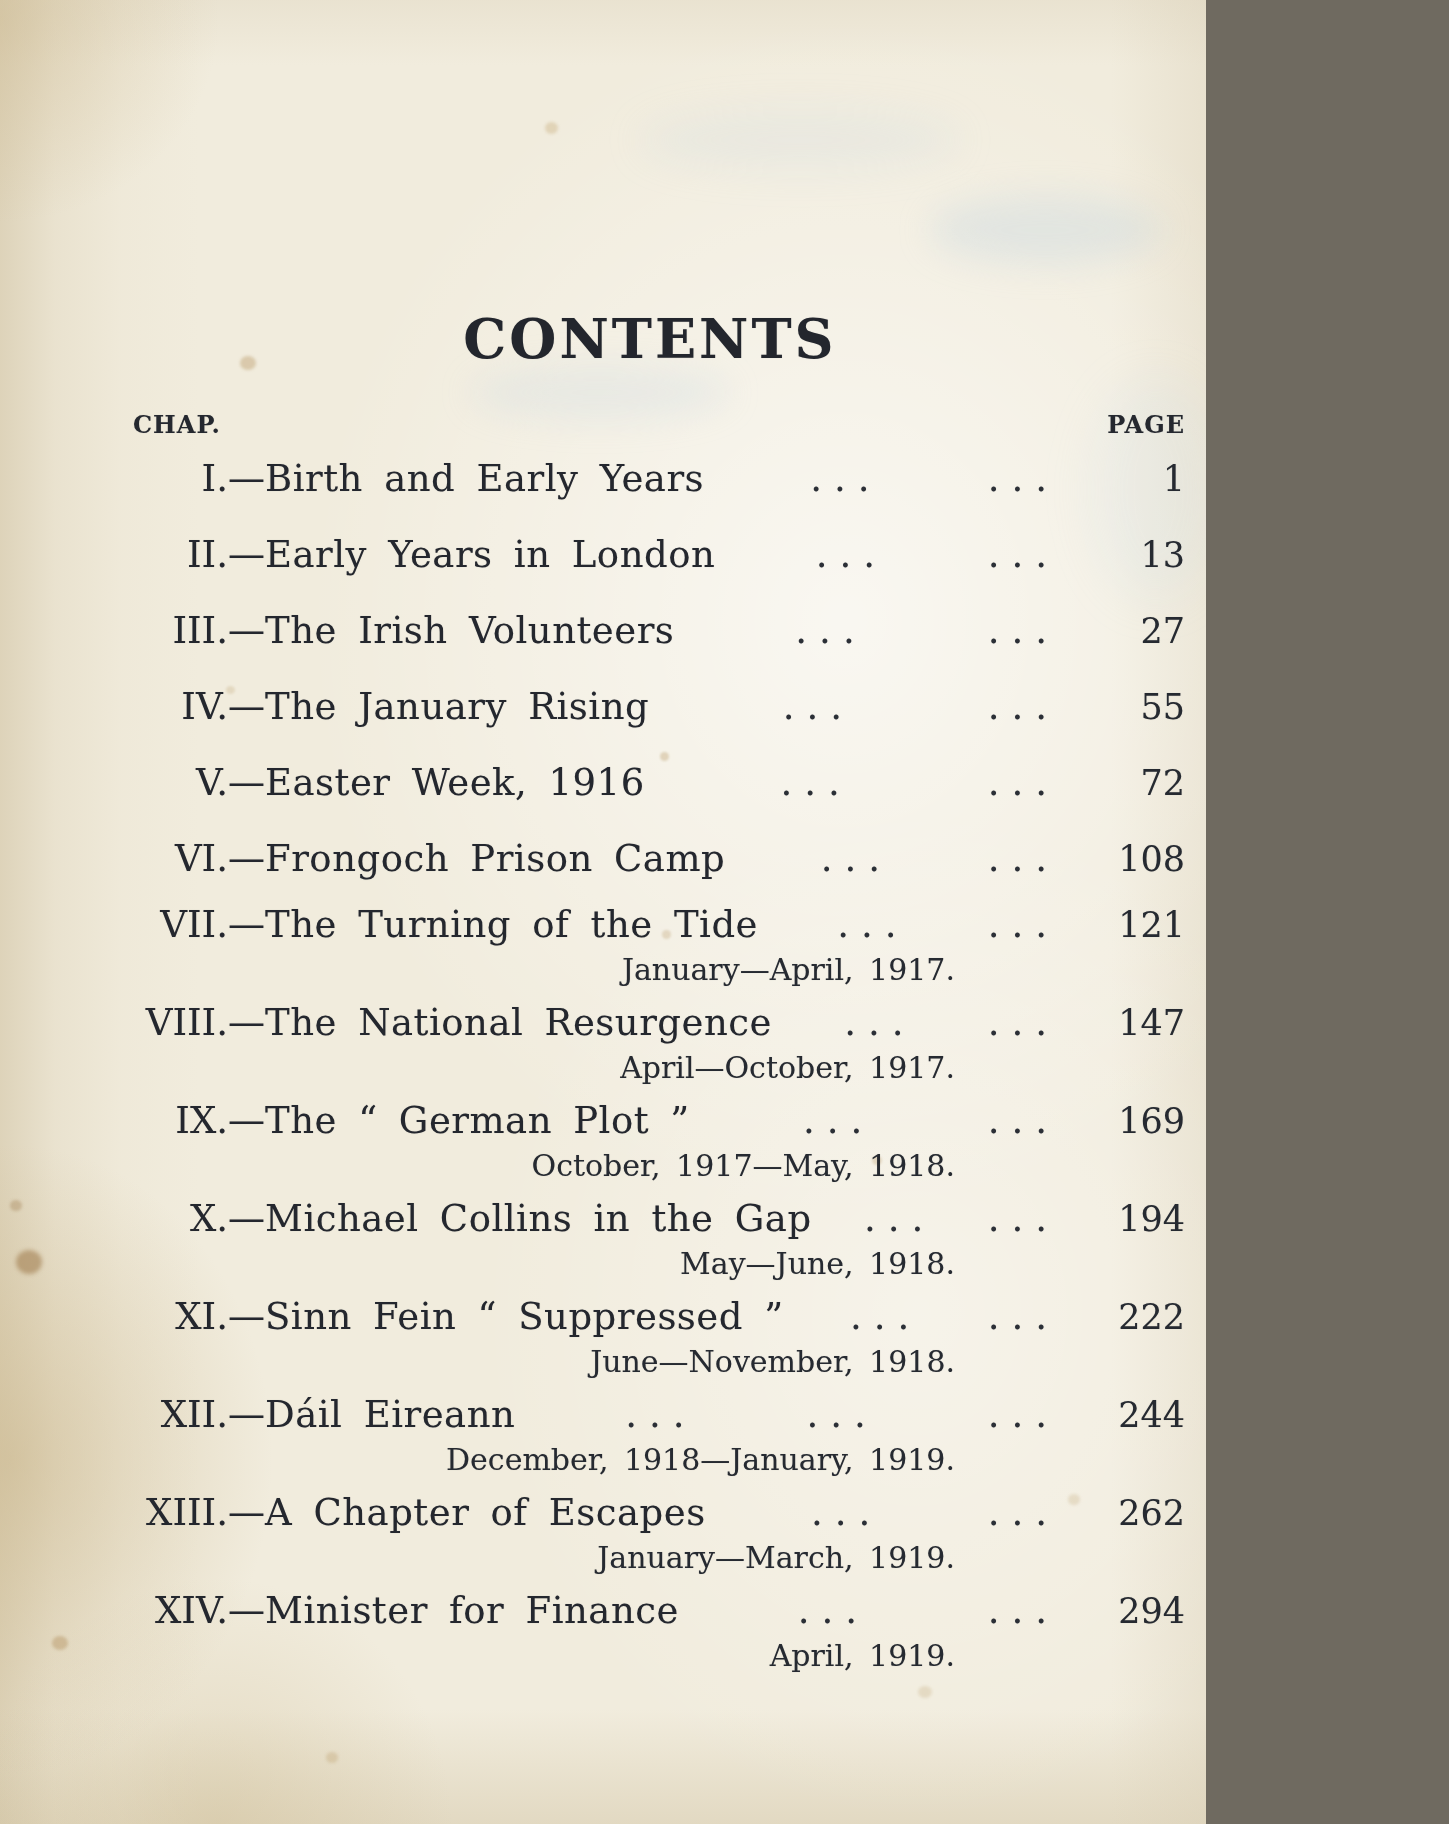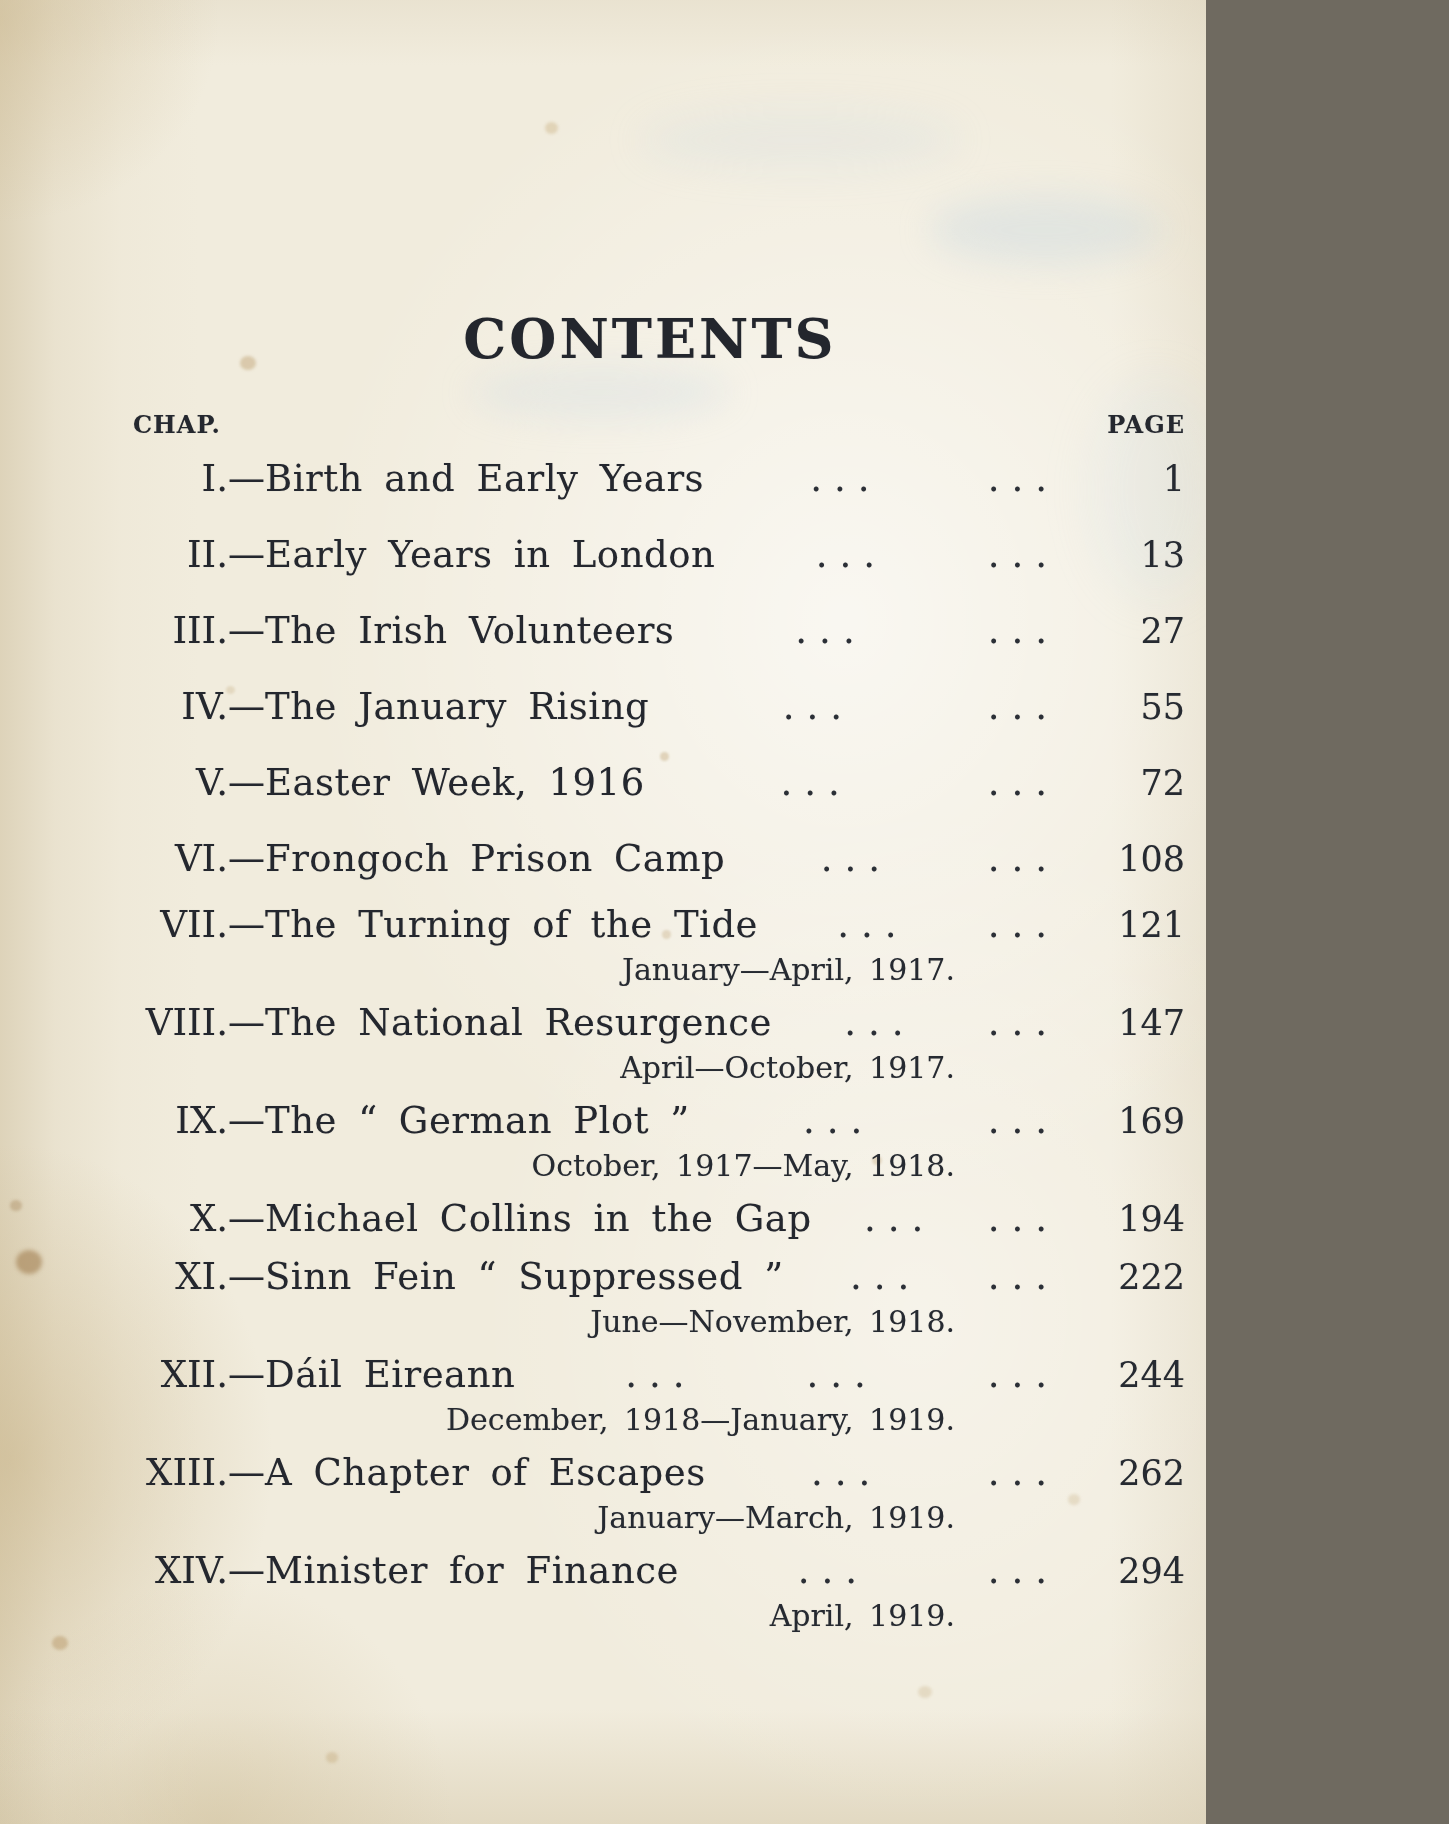--- a/index.html
+++ b/index.html
@@ -228,20 +228,21 @@
   <div class="toc-row with-sub">
     <div class="row-main">
       <span class="num">X.—</span>
       <span class="titlewrap">
         <span class="title">Michael Collins in the Gap</span>
       <span class="leader">...</span>
               <span class="leader">...</span>
             </span>
       <span class="page-num">194</span>
     </div>
+    <div class="subtitle">May—June, 1918.</div>
   </div>
 
   <div class="toc-row with-sub">
     <div class="row-main">
       <span class="num">XI.—</span>
       <span class="titlewrap">
         <span class="title">Sinn Fein “ Suppressed ”</span>
       <span class="leader">...</span>
               <span class="leader">...</span>
             </span>

